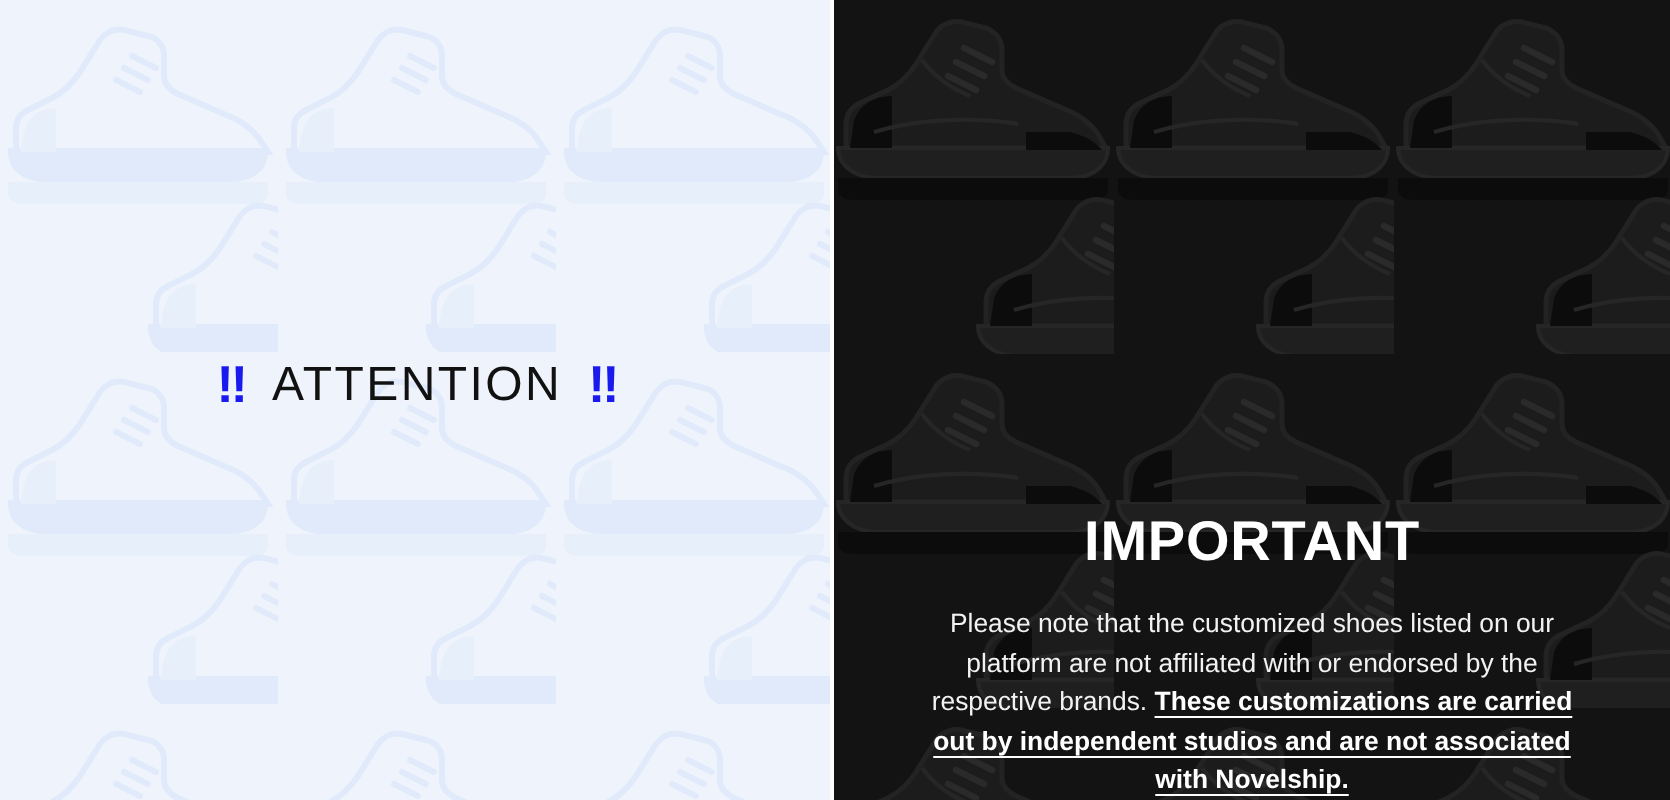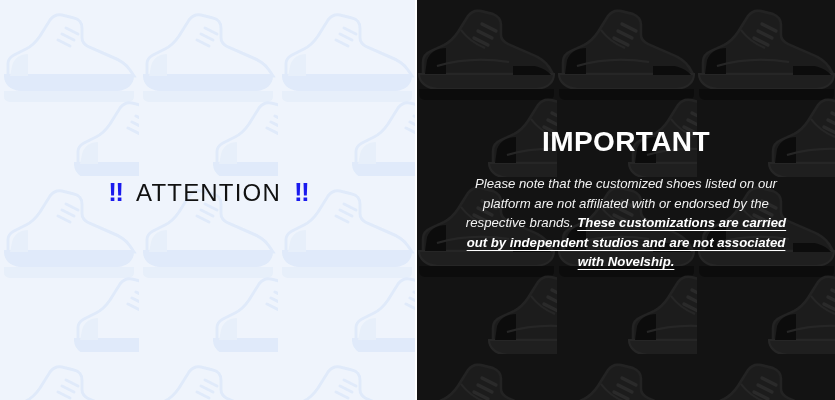--- a/index.html
+++ b/index.html
@@ -47,21 +47,21 @@
     z-index: 2;
     height: 100%;
     display: flex;
     flex-direction: column;
     align-items: center;
     justify-content: center;
     text-align: center;
     box-sizing: border-box;
   }
   .panel-left  .content { padding: 0 38px; }
-  .panel-right .content { padding: 0 28px; }
+  .panel-right .content { padding: 0 28px; justify-content: flex-end; }
 
   
   .heading-attention {
     display: flex;
     align-items: center;
     justify-content: center;
     gap: 13px;
     margin: 0 0 15px 0;
     line-height: 1;
     white-space: nowrap;
@@ -112,21 +112,20 @@
   }
   .heading-disclaimer .hl { display: block; white-space: nowrap; }
 
   
   .body-right {
     font-size: 13.2px;
     line-height: 1.48;
     color: #f2f2f2;
     margin: 0;
     max-width: 325px;
-    font-style: italic;
   }
   .body-right .emph {
     font-weight: 700;
     color: #ffffff;
     text-decoration: underline;
     text-underline-offset: 2.5px;
     text-decoration-thickness: 1.4px;
   }
 
   

